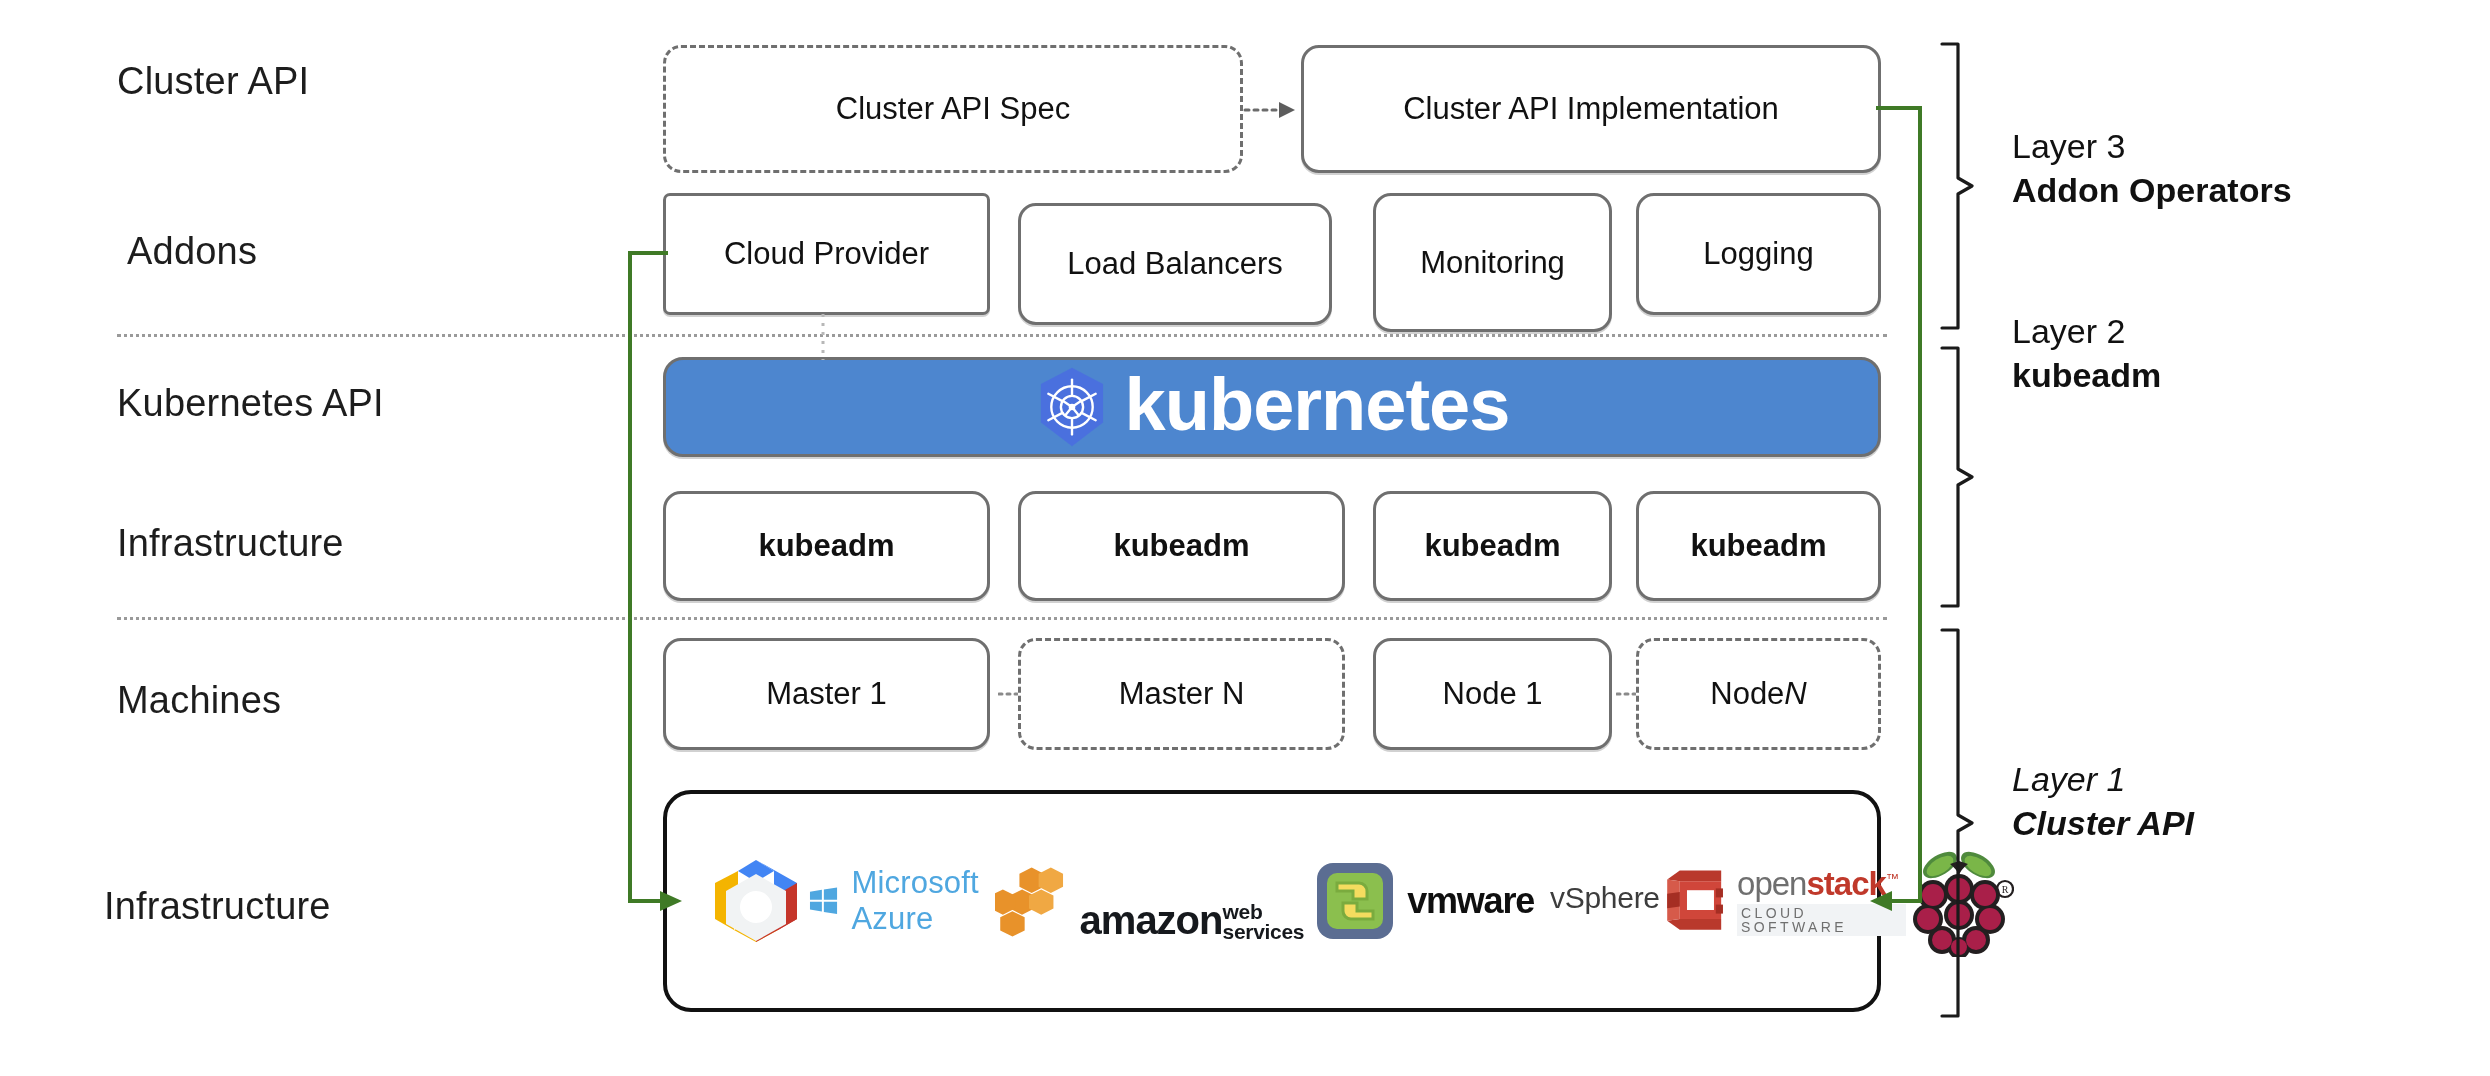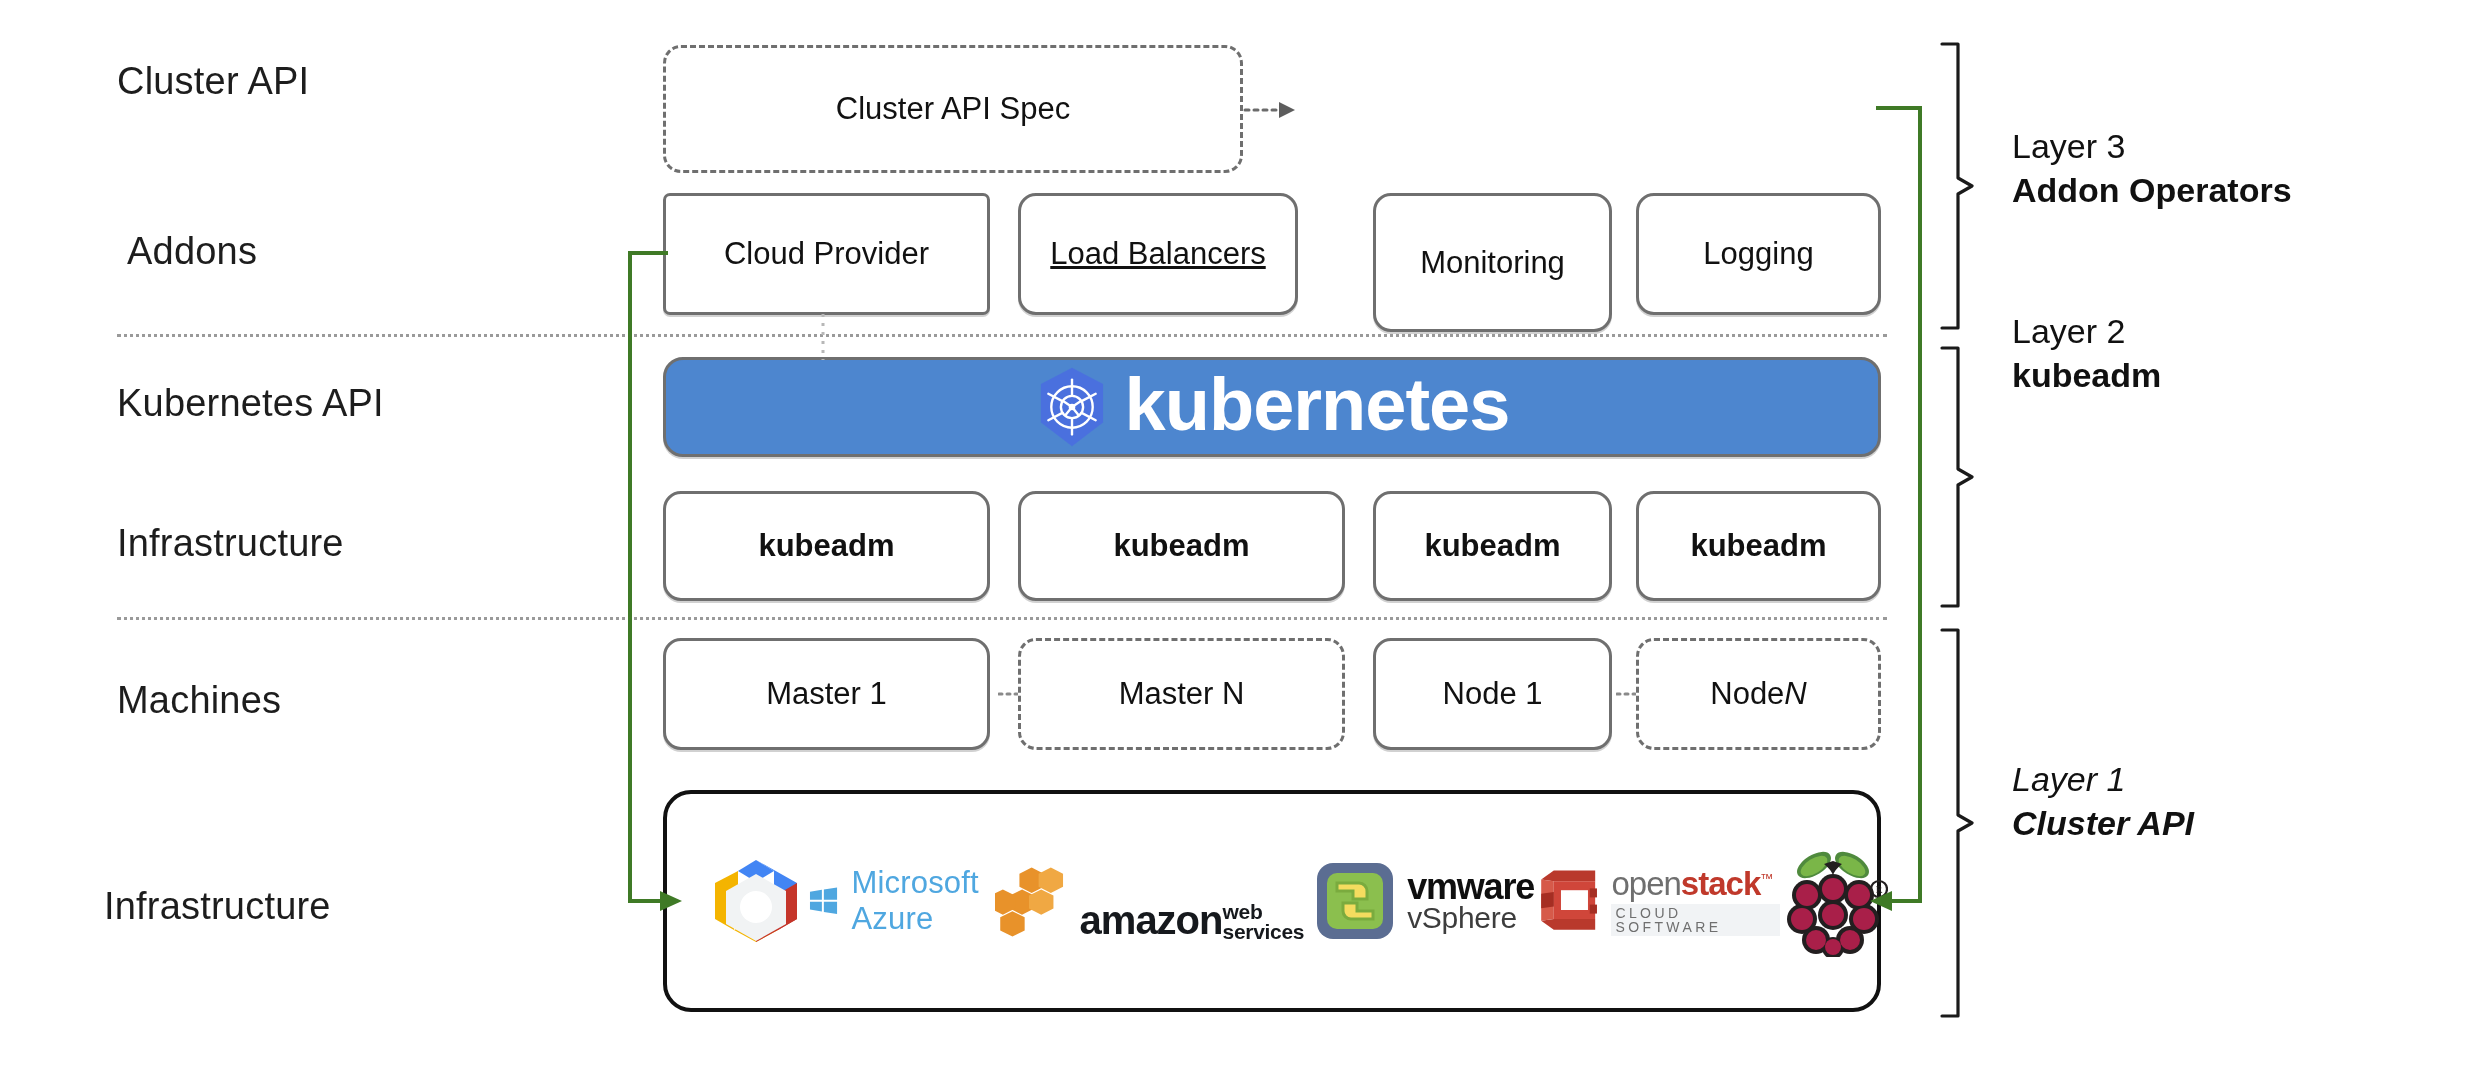--- a/index.html
+++ b/index.html
@@ -100,21 +100,21 @@
   .ms-az{display:flex;align-items:center;gap:13px;}
   .ms-az .wtxt{
     font-family:"Liberation Sans",sans-serif;
     font-size:31px;color:#4fa7e0;font-weight:400;letter-spacing:.2px;
   }
   .aws{display:flex;align-items:flex-end;gap:10px;}
   .aws .awstxt{display:flex;flex-direction:row;line-height:.92;}
   .aws .a1{font-family:"Liberation Sans",sans-serif;font-weight:bold;font-size:40px;color:#16191d;letter-spacing:-1px;}
   .aws .a2{font-family:"Liberation Sans",sans-serif;font-weight:bold;font-size:21px;color:#16191d;letter-spacing:-.3px;}
   .vm{display:flex;align-items:center;gap:12px;}
-  .vm .vtxt{display:flex;flex-direction:column;line-height:.95;}
+  .vm .vtxt{display:flex;flex-direction:row;line-height:.95;gap:16px;}
   .vm .v1{font-family:"Liberation Sans",sans-serif;font-weight:bold;font-size:36px;color:#0f0f0f;letter-spacing:-1.2px;}
   .vm .v2{font-family:"Liberation Sans",sans-serif;font-size:30px;color:#3d3d3d;letter-spacing:-.3px;}
   .os{display:flex;align-items:center;gap:9px;}
   .os .ostxt{display:flex;flex-direction:column;align-items:flex-start;line-height:1;justify-content:space-between;}
   .os .o1{font-family:"Liberation Sans",sans-serif;font-size:33px;letter-spacing:-1px;}
   .os .o1 .g{color:#6f6f6f;}
   .os .o1 .r{color:#c0392b;font-weight:bold;}
   .os .o1 .tm{font-size:13px;vertical-align:super;color:#c0392b;}
   .os .o2{
     font-family:"Liberation Sans",sans-serif;font-size:14px;color:#6f6f6f;
@@ -137,23 +137,24 @@
   <div class="hdot" style="left:117px;top:334px;width:1770px;"></div>
   <div class="hdot" style="left:117px;top:617px;width:1770px;"></div>
 
   <div class="box dashed" style="left:663px;top:45px;width:580px;height:128px;">Cluster API Spec</div>
 
   <svg class="conn" style="left:1243px;top:96px;width:58px;height:28px;" viewBox="0 0 58 28">
     <line x1="2" y1="14" x2="36" y2="14" stroke="#6b6b6b" stroke-width="3" stroke-dasharray="4 5" stroke-linecap="round"></line>
     <polygon points="36,6 52,14 36,22" fill="#5d5d5d"></polygon>
   </svg>
 
+  <div class="box" style="left:1301px;top:45px;width:580px;height:128px;">Cluster API Implementation</div>
 
   <div class="box" style="left:663px;top:193px;width:327px;height:122px;border-radius:7px;">Cloud Provider</div>
-  <div class="box" style="left:1018px;top:193px;width:280px;height:122px;text-decoration:underline;">Load Balancers</div>
+  <div class="box" style="left:1018px;top:203px;width:314px;height:122px;">Load Balancers</div>
   <div class="box" style="left:1373px;top:193px;width:239px;height:139px;">Monitoring</div>
   <div class="box" style="left:1636px;top:193px;width:245px;height:122px;">Logging</div>
 
   <div class="kbanner" style="left:663px;top:357px;width:1218px;height:100px;">
     <svg width="74" height="82" viewBox="0 0 100 110">
       <polygon points="50,2 92,24 92,76 50,108 8,76 8,24" fill="#4a6fe0" opacity="0.92"></polygon>
       <g stroke="#ffffff" stroke-width="3.2" fill="none" stroke-linecap="round">
         <circle cx="50" cy="55" r="28"></circle>
         <circle cx="50" cy="55" r="15"></circle>
         <line x1="50" y1="18" x2="50" y2="40"></line>

